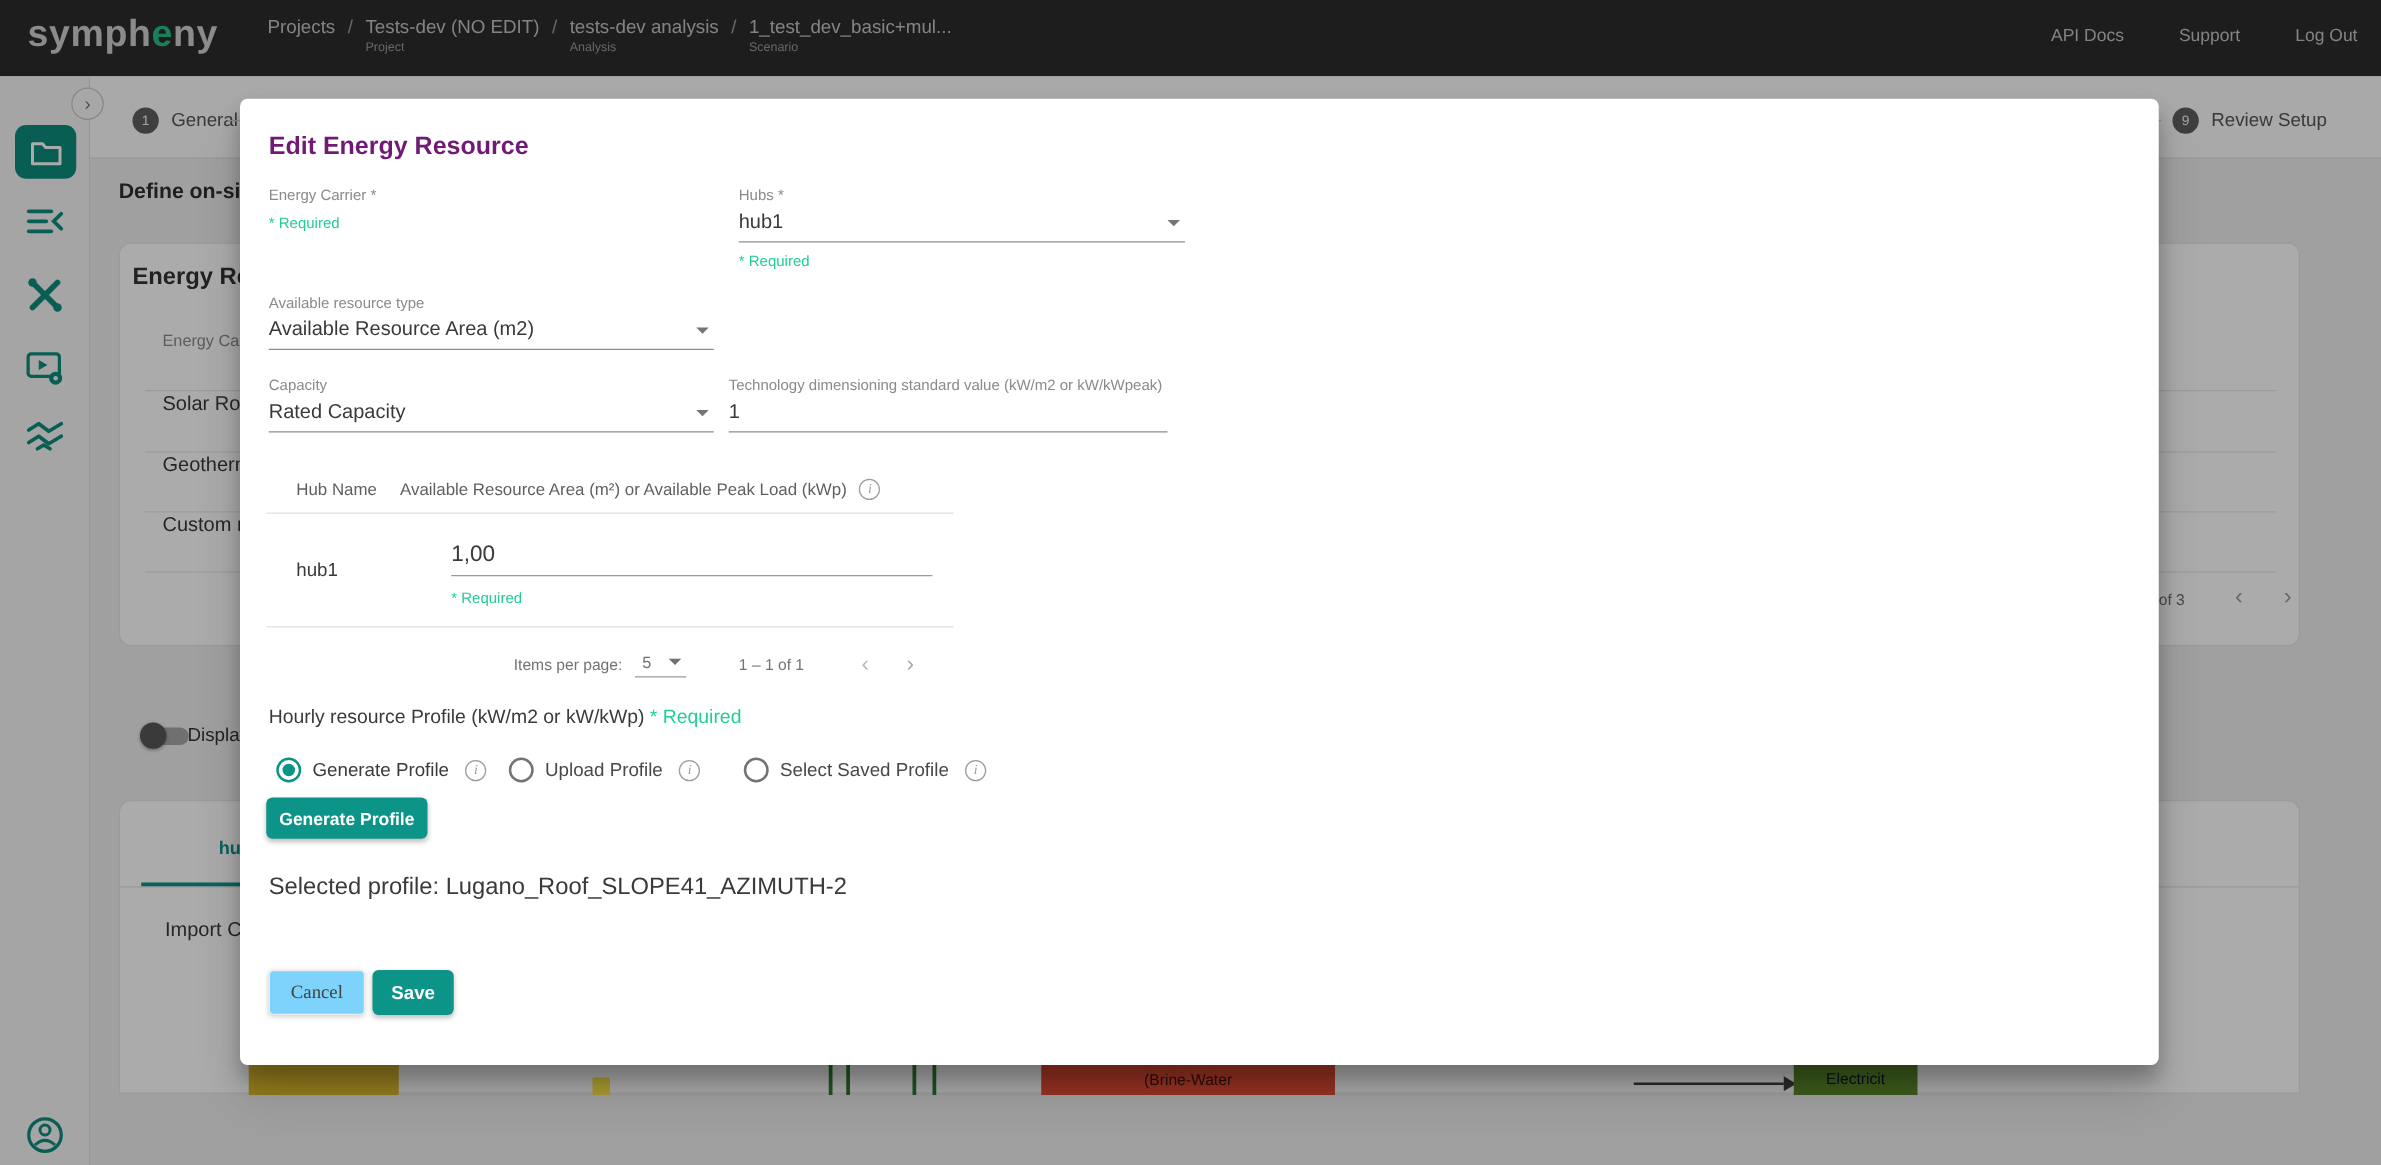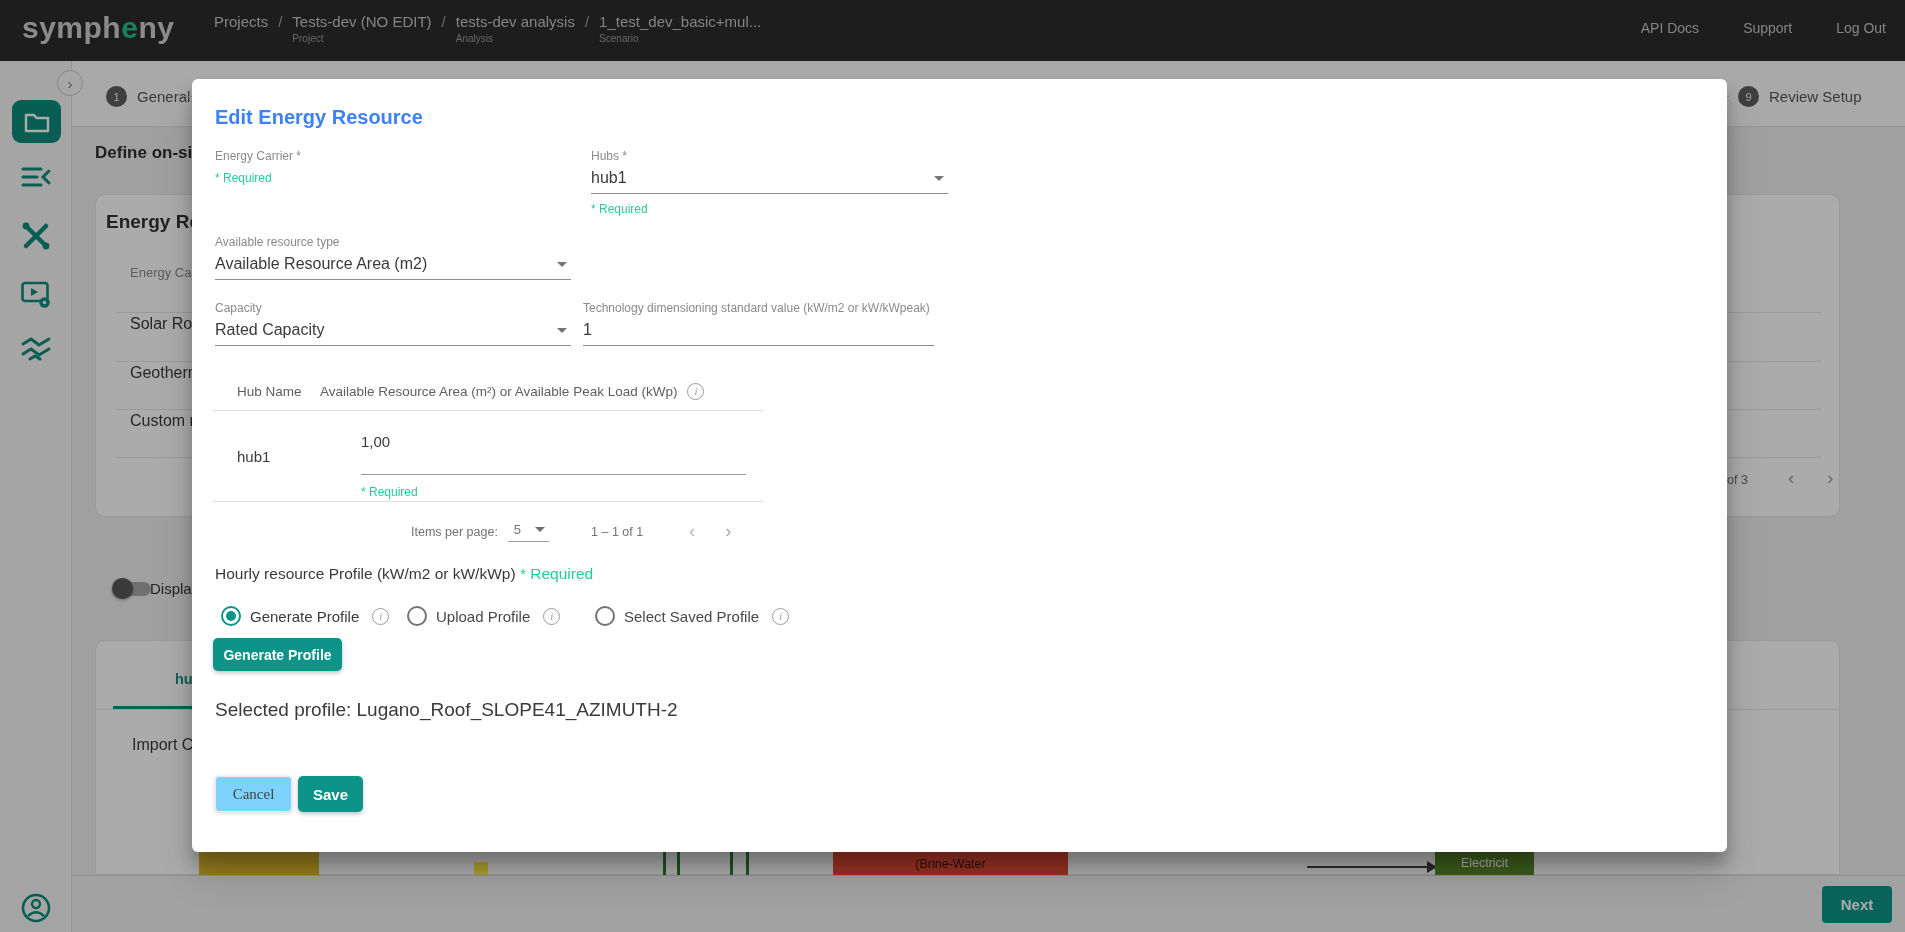--- a/index.html
+++ b/index.html
@@ -51,38 +51,38 @@
   .dg-text{font-size:12.5px;line-height:16px;text-align:center;color:#3d1410;}
 
   
   .footer{position:absolute;left:72px;top:875px;width:1833px;height:57px;background:#f2f2f2;border-top:1px solid #d8d8d8;box-sizing:border-box;}
   .btn-next{position:absolute;right:13px;top:10px;width:70px;height:37px;background:#0d9488;border-radius:4px;color:#fff;font-size:15px;font-weight:600;display:flex;align-items:center;justify-content:center;}
 
   
   .overlay{position:absolute;inset:0;background:rgba(0,0,0,.33);z-index:40;}
   .modal{position:absolute;left:192px;top:79px;width:1535px;height:773px;background:#fff;border-radius:6px;
          box-shadow:0 11px 15px rgba(0,0,0,.24),0 24px 38px rgba(0,0,0,.14);z-index:50;}
-  .m-title{position:absolute;left:23px;top:27px;font-size:20px;font-weight:600;color:#3b82f6;}
+  .m-title{position:absolute;left:23px;top:27px;font-size:20px;font-weight:600;color:#701a75;}
   .fld{position:absolute;}
   .flabel{font-size:12px;color:#8a8a8a;margin-bottom:3px;line-height:14px;}
   .fvalue{display:flex;justify-content:space-between;align-items:center;height:24px;padding-bottom:3px;
           border-bottom:1px solid #8d8d8d;font-size:16px;color:#3a3a3a;}
   .caret{width:0;height:0;border-left:5px solid transparent;border-right:5px solid transparent;border-top:5px solid #757575;margin-right:4px;}
   .freq{font-size:12px;color:#21ce99;margin-top:8px;}
   .m-table{position:absolute;left:21px;top:293px;width:550px;}
   .th-row{display:flex;align-items:center;height:38px;border-bottom:1px solid #e0e0e0;}
   .th1{width:83px;padding-left:24px;font-size:13.5px;color:#5f5f5f;}
   .th2{font-size:13.5px;color:#5f5f5f;display:flex;align-items:center;}
   .info{width:17px;height:17px;border:1.5px solid #9c9c9c;border-radius:50%;color:#9c9c9c;font-size:11px;
         display:inline-flex;align-items:center;justify-content:center;box-sizing:border-box;
         font-family:"Liberation Serif",serif;font-style:italic;flex:none;}
   .td-row{display:flex;height:90px;border-bottom:1px solid #e0e0e0;}
   .td1{width:83px;padding-left:24px;font-size:15px;color:#3a3a3a;display:flex;align-items:center;}
   .td-input{margin-top:22px;width:385px;}
-  .td-val{font-size:15px;color:#3a3a3a;padding-bottom:24px;border-bottom:1px solid #9b9b9b;}
+  .td-val{font-size:18px;color:#3a3a3a;padding-bottom:6px;border-bottom:1px solid #9b9b9b;}
   .paginator{display:flex;align-items:center;margin-left:198px;margin-top:19px;font-size:12.5px;color:#737373;}
   .psize{display:flex;align-items:center;border-bottom:1px solid #9b9b9b;padding:0 4px 4px 6px;margin-left:10px;gap:14px;font-size:13px;}
   .prange{margin-left:42px;}
   .pchev{margin-left:46px;font-size:18px;color:#b9b9b9;}
   .pchev+.pchev{margin-left:30px;}
   .m-hourly{position:absolute;left:23px;top:486px;font-size:15.5px;color:#3a3a3a;font-weight:500;}
   .m-hourly .req{color:#21ce99;font-weight:400;}
   .rgroup{position:absolute;top:527px;display:flex;align-items:center;}
   .radio{width:20px;height:20px;border:2px solid #737373;border-radius:50%;box-sizing:border-box;flex:none;display:flex;align-items:center;justify-content:center;}
   .radio.sel{border-color:#0d9488;}
@@ -234,27 +234,24 @@
     <div class="dg-box" style="left:581px;top:210px;width:3px;height:25px;background:#2e7d32;"></div>
     <div class="dg-box" style="left:634px;top:210px;width:3px;height:25px;background:#2e7d32;"></div>
     <div class="dg-box" style="left:650px;top:210px;width:3px;height:25px;background:#2e7d32;"></div>
     <div class="dg-box" style="left:737px;top:198px;width:235px;height:37px;background:#e14b35;padding-top:1px;">
       <div class="dg-text">Geothermal H</div>
       <div class="dg-text">(Brine-Water</div>
     </div>
     <div class="dg-box" style="left:1211px;top:225px;width:120px;height:2px;background:#3f3f3f;"></div>
     <div class="dg-box" style="left:1331px;top:220px;width:0;height:0;border-left:10px solid #3f3f3f;border-top:6px solid transparent;border-bottom:6px solid transparent;"></div>
     <div class="dg-box" style="left:1339px;top:208px;width:99px;height:27px;background:#5a8a2a;display:flex;align-items:center;justify-content:center;">
-      <div class="dg-text" style="color:#ffffff;">Electricit</div>
-    </div>
-  </div>
-
-  <div class="footer">
-    <div class="btn-next">Next</div>
-  </div>
+      <div class="dg-text" style="color:#0f172a;">Electricit</div>
+    </div>
+  </div>
+
 
   <div class="overlay"></div>
 
   <div class="modal">
     <div class="m-title">Edit Energy Resource</div>
 
     <div class="fld" style="left:23px;top:70px;width:356px;">
       <div class="flabel">Energy Carrier *</div>
       <div class="freq">* Required</div>
     </div>

